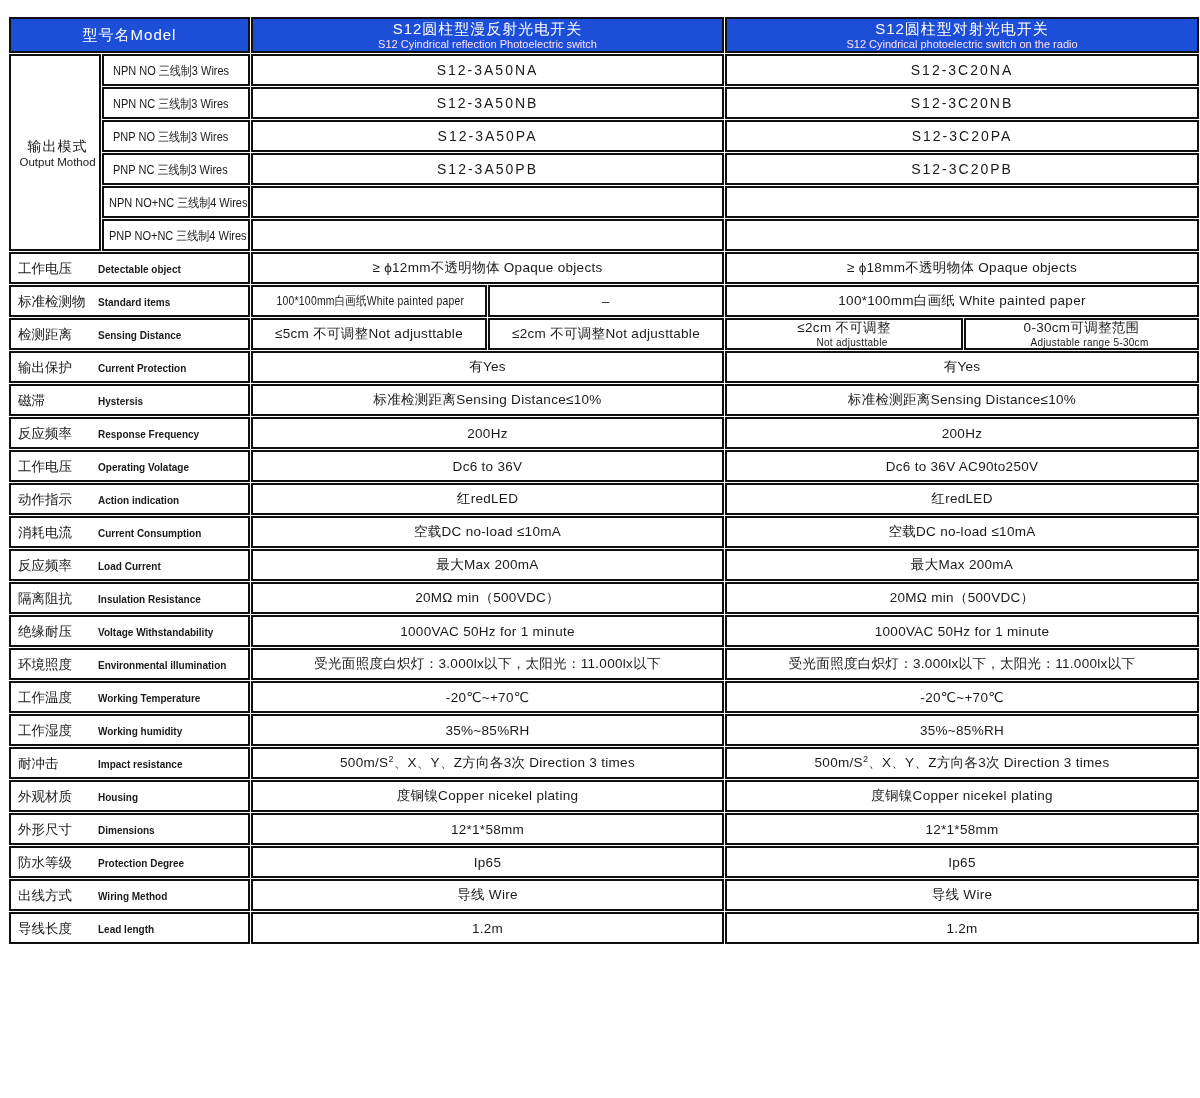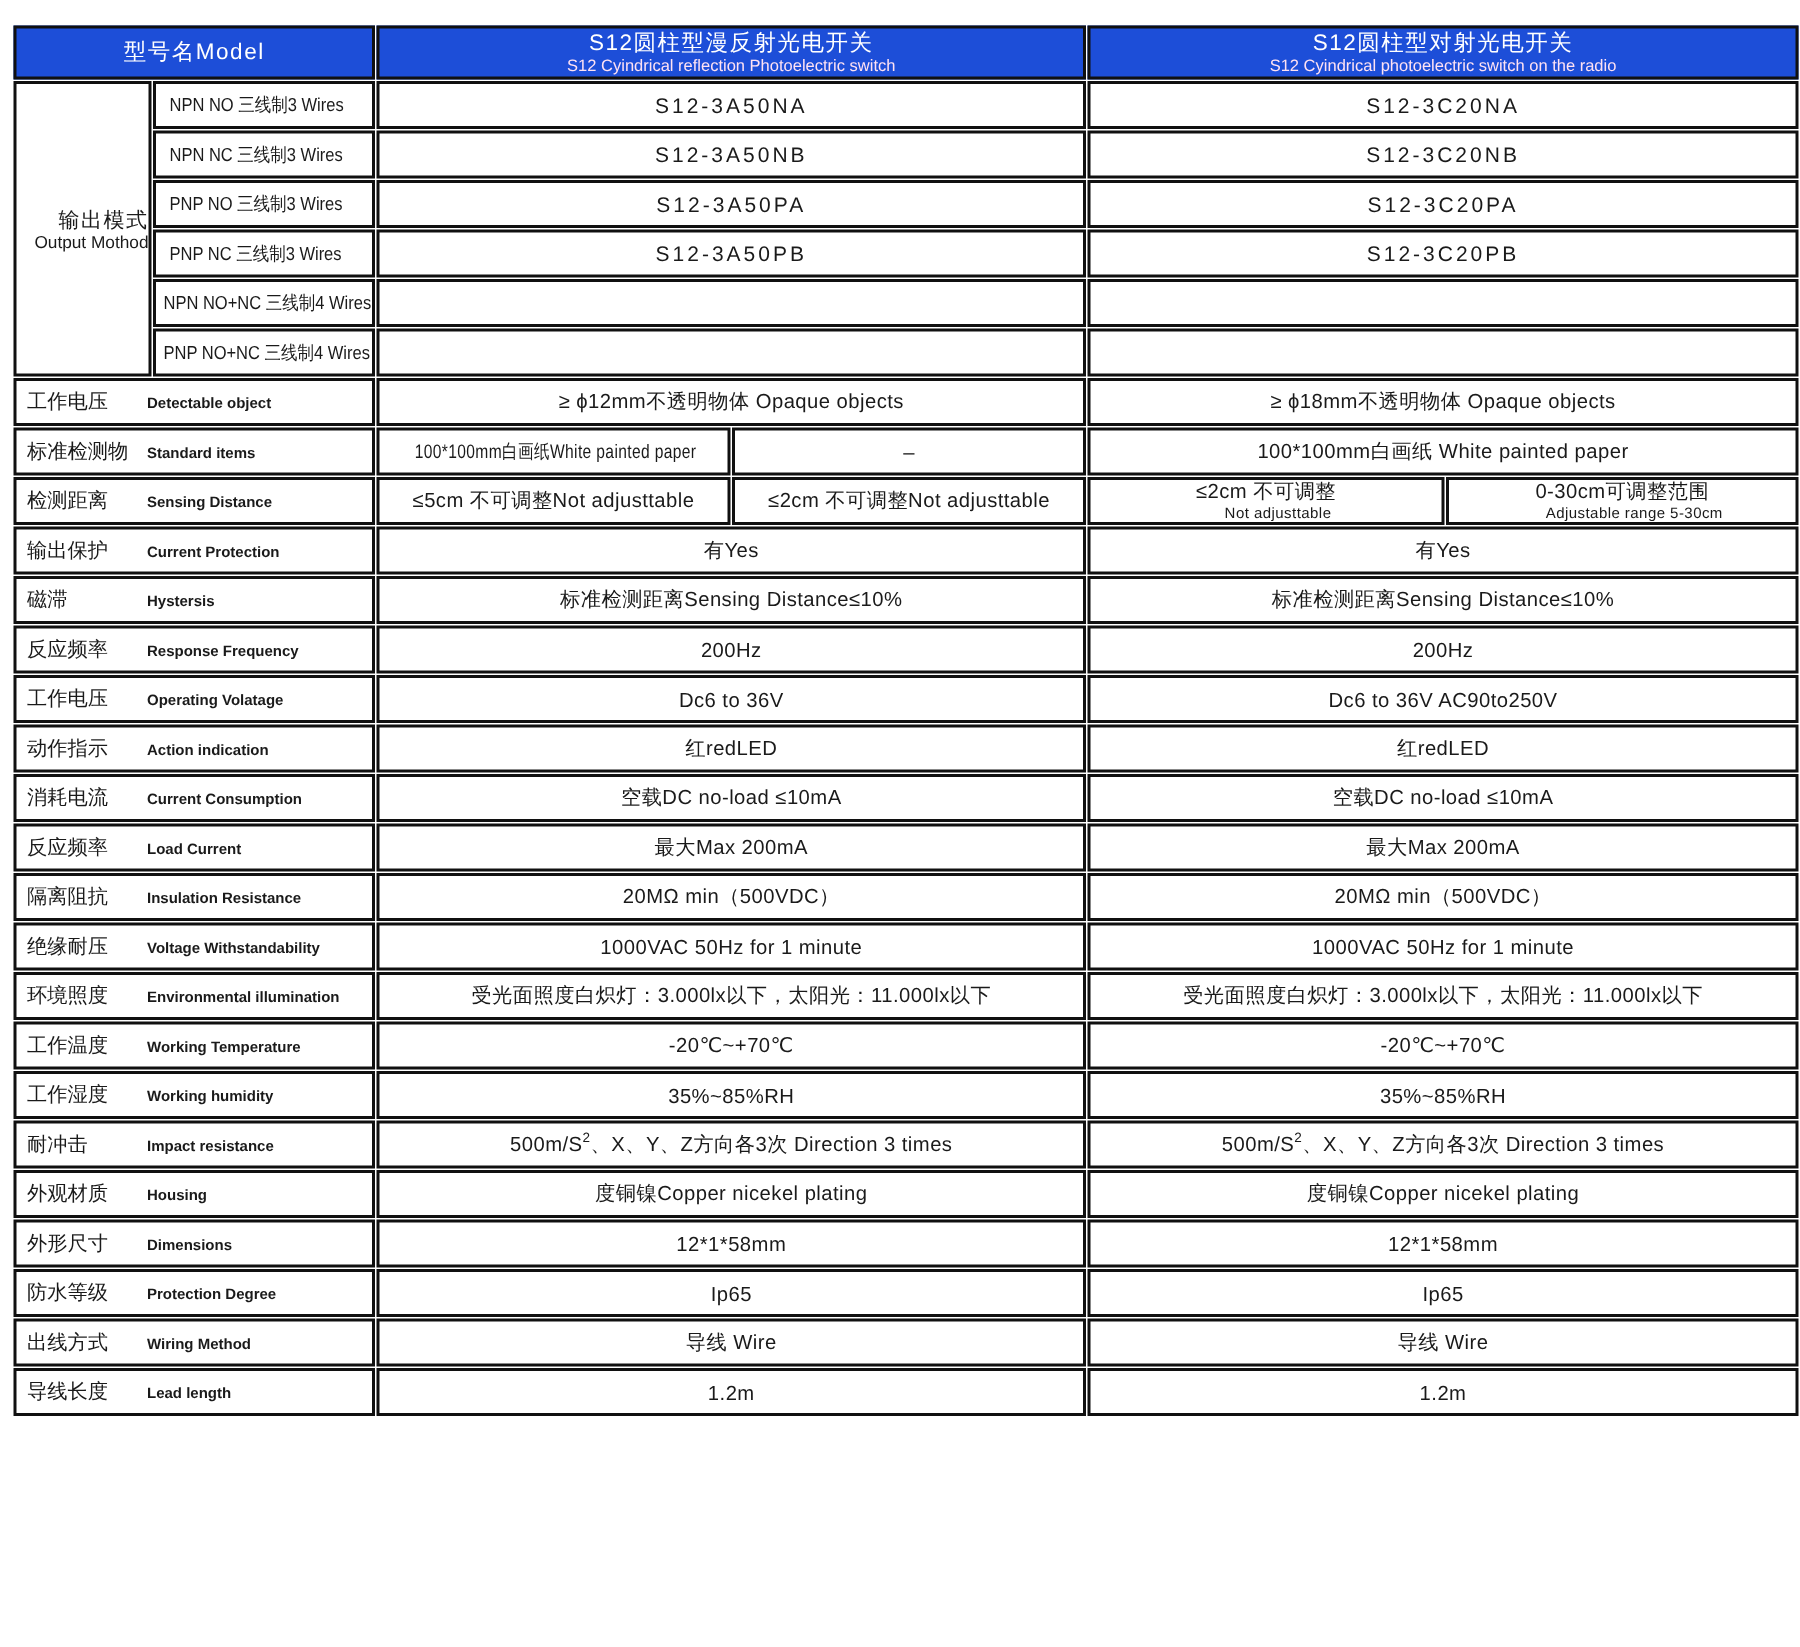--- a/index.html
+++ b/index.html
@@ -5,21 +5,21 @@
   html,body{margin:0;padding:0;background:#fff;}
   body{width:1200px;height:1098px;font-family:"Liberation Sans","DejaVu Sans",sans-serif;color:#1a1a1a;}
   .page{padding:16px 0 0 8px;}
   table.spec{border-collapse:separate;border-spacing:1px;table-layout:fixed;width:1185px;background:#fff;}
   td{border:2px solid #101010;vertical-align:middle;text-align:center;padding:0;overflow:hidden;white-space:nowrap;box-sizing:border-box;}
   tr.hrow td{height:36px;}
   tr.brow td{height:32px;}
   .hdr{background:#1d4ed8;color:#ffffff;}
   .hdr .h-title{font-size:15px;letter-spacing:1px;line-height:1.2;}
   .hdr .h-sub{font-size:11px;color:#FFE2F3;line-height:1.1;}
-  .out-lbl{text-align:right;padding-left:5px;}
+  .out-lbl{text-align:center;padding-left:5px;}
   .out-lbl .zh{font-size:14px;letter-spacing:1px;}
   .out-lbl .en{font-size:11.5px;}
   .wiring{text-align:center;padding-left:5px;}
   .wiring span{display:inline-block;transform:scaleX(0.88);transform-origin:left center;font-size:12.5px;}
   .lbl{text-align:left;padding-left:7px;}
   .lbl .zh{display:inline-block;min-width:80px;font-size:13.5px;}
   .lbl .en{font-size:10px;font-weight:bold;}
   .val{font-size:13.5px;letter-spacing:0.3px;margin-top:24px;}
   .val.model{letter-spacing:2px;font-size:14px;}
   .val.cond span{display:inline-block;transform:scaleX(0.8);transform-origin:center;font-size:13px;}

